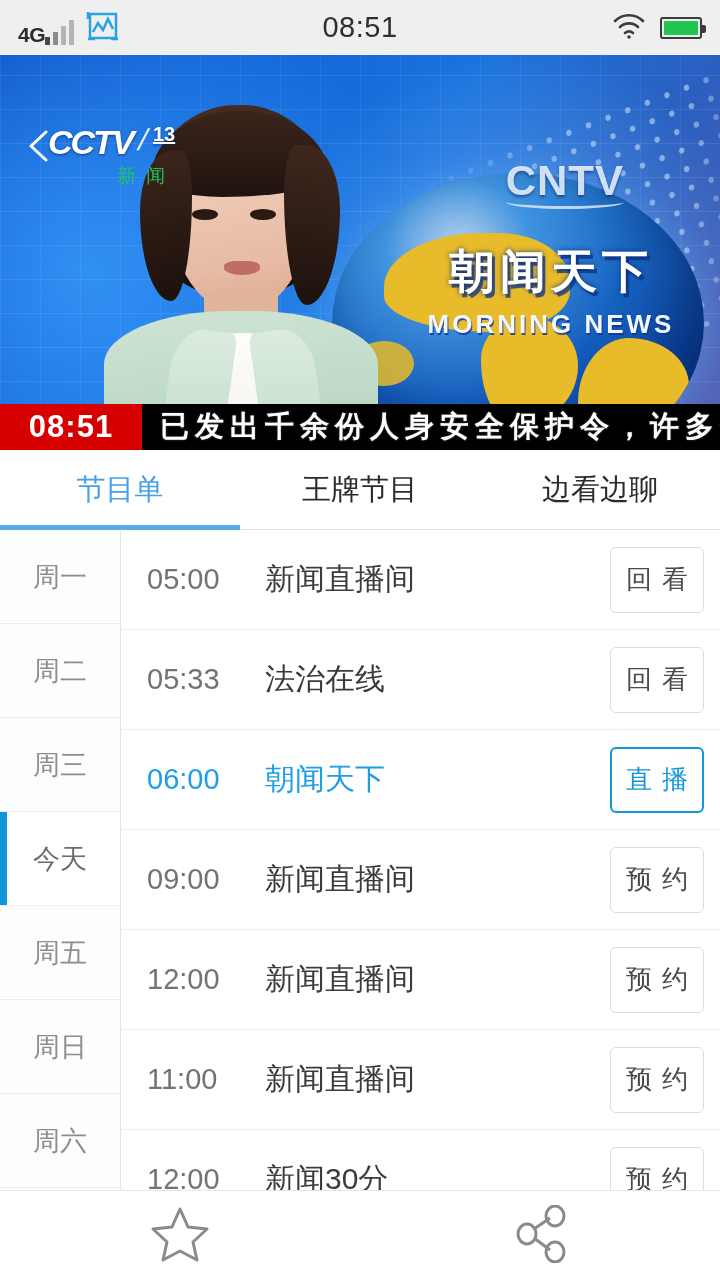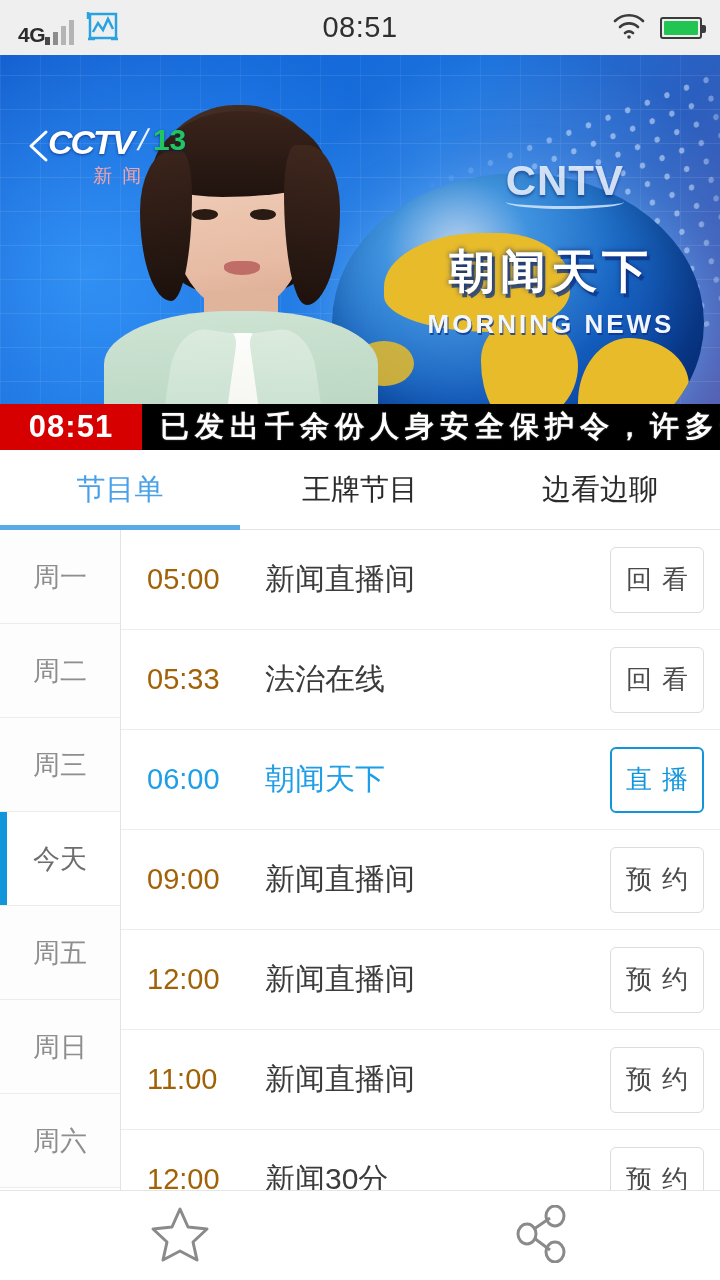--- a/index.html
+++ b/index.html
@@ -114,25 +114,26 @@
   }
   .cctv-logo .cc {
     font-size: 34px; font-weight: bold; font-style: italic;
     color:#ffffff; letter-spacing:-2px;
     text-shadow: 0 1px 3px rgba(8,36,110,.7);
   }
   .cctv-logo .slash {
     color:#ffffff; font-size: 30px; font-weight: 300; transform: skewX(-14deg); opacity:.9;
   }
   .cctv-logo .num {
-    font-size: 30px; font-weight: bold; color:#22c55e;
+    font-size: 20px; font-weight: bold; color:#ffffff;
     text-shadow: 0 1px 3px rgba(8,36,110,.7);
+    text-decoration: underline;
   }
   .cctv-logo .row2 {
-    margin-top: 1px; text-align:center; font-size: 19px; color:#fca5a5;
+    margin-top: 1px; text-align:right; font-size: 19px; color:#22c55e;
     letter-spacing: 10px; text-indent: 10px; opacity:.95;
   }
   .anchor { position:absolute; left: 108px; top: 50px; width: 260px; height: 345px; }
   .an-hair {
     position:absolute; left: 36px; top: 0; width: 190px; height: 190px;
     background: linear-gradient(165deg,#4a3126,#241611 60%,#140b08);
     border-radius: 48% 48% 42% 42% / 55% 55% 45% 45%;
   }
   .an-face {
     position:absolute; left: 62px; top: 36px; width: 140px; height: 172px;
@@ -246,21 +247,21 @@
   .day.active { background:#ffffff; color:#6d6d6d; }
   .day.active::before {
     content:""; position:absolute; left:0; top:0; bottom:0; width: 7px; background:#1296db;
   }
   .proglist { flex:1; overflow:hidden; }
   .prog {
     height: 100px; display:flex; align-items:center;
     border-bottom: 1px solid #ededed; padding: 0 16px 0 26px; cursor:pointer;
   }
   .prog .time {
-    width: 104px; font-size: 29px; color:#a16207; flex: 0 0 104px;
+    width: 104px; font-size: 29px; color:#737373; flex: 0 0 104px;
   }
   .prog .name { flex:1; font-size: 30px; color:#3b3b3b; padding-left: 14px; }
   .prog.live .time, .prog.live .name { color:#1e9ee6; }
   .btn {
     width: 94px; height: 66px; border: 1px solid #dcdcdc; border-radius: 6px;
     display:flex; align-items:center; justify-content:center;
     font-size: 26px; color:#4b4b4b; letter-spacing: 10px; text-indent: 10px;
     background:#ffffff; flex: 0 0 94px; cursor:pointer;
   }
   .btn.live { border: 2px solid #1296db; color:#1296db; }

